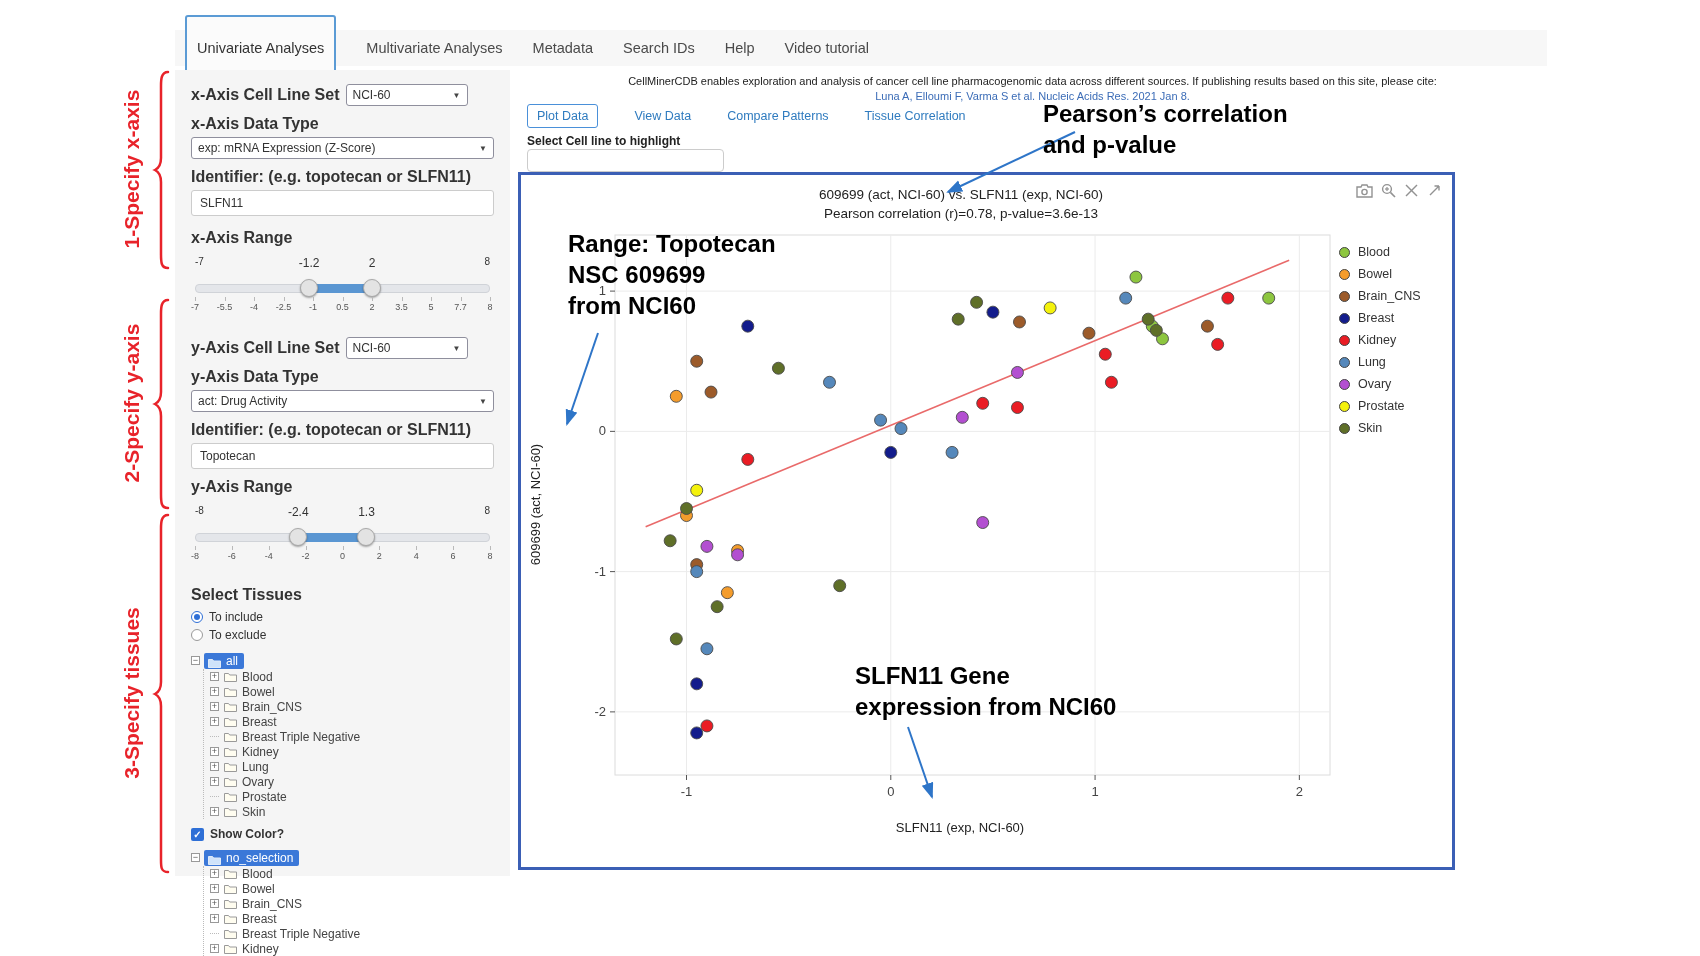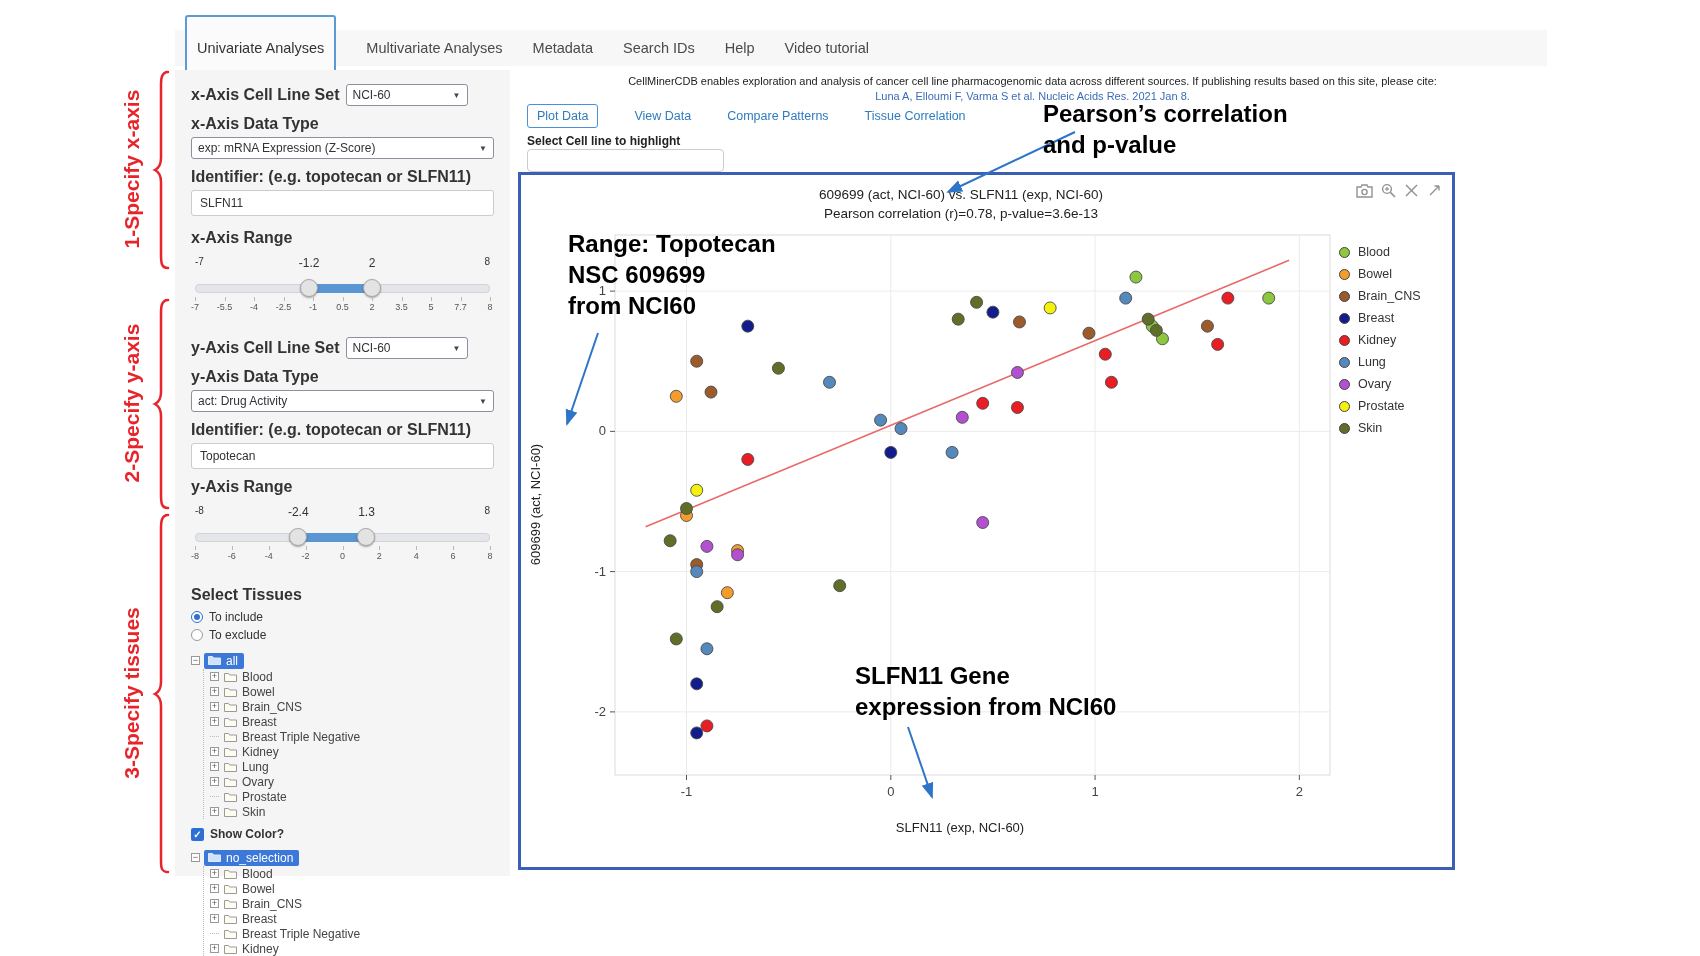--- a/index.html
+++ b/index.html
@@ -36,21 +36,21 @@
   .radio-row{display:flex;align-items:center;height:18px;font-size:12px;cursor:pointer}
   .radio{width:12px;height:12px;border-radius:50%;border:1px solid #999;background:#fff;margin-right:6px;flex:none}
   .radio.checked{border-color:#2e6fd6}
   .radio.checked::after{content:"";display:block;width:6px;height:6px;border-radius:50%;background:#2e6fd6;margin:2px}
   .showcolor{display:flex;align-items:center;margin:8px 0 2px 0;font-size:12px;font-weight:bold;cursor:pointer}
   .checkbox{width:13px;height:13px;background:#2e6fd6;border-radius:2px;display:inline-flex;align-items:center;justify-content:center;color:#fff;font-size:10px;margin-right:6px;flex:none}
 
   
   .tree{margin-top:8px;font-size:12px}
   .tree-root{display:flex;align-items:center;gap:4px;height:17px}
-  .rootlabel{background:#3b78d8;color:#fff;padding:1px 6px 1px 4px;border-radius:2px;display:inline-flex;gap:5px;align-items:flex-start;cursor:pointer}
+  .rootlabel{background:#3b78d8;color:#fff;padding:1px 6px 1px 4px;border-radius:2px;display:inline-flex;gap:5px;align-items:flex-end;cursor:pointer}
   .tree-children{margin-left:12px;border-left:1px dotted #bbb;padding-left:6px}
   .tree-item{display:flex;align-items:center;gap:5px;height:15px;cursor:pointer;color:#444}
   .expander{width:9px;height:9px;border:1px solid #999;background:#fff;font-size:9px;line-height:7px;text-align:center;color:#555;flex:none;cursor:pointer}
   .leafspace{width:9px;flex:none;border-top:1px dotted #bbb}
 
   
   .citation{position:absolute;left:520px;top:74px;width:1025px;text-align:center;font-size:11px;color:#222;line-height:15px}
   .citation a{color:#3b6cb7;text-decoration:none;cursor:pointer}
   .tabs{position:absolute;left:527px;top:104px;display:flex;gap:36px;align-items:center;font-size:12.5px}
   .tab{color:#2f7bbf;cursor:pointer;white-space:nowrap}

